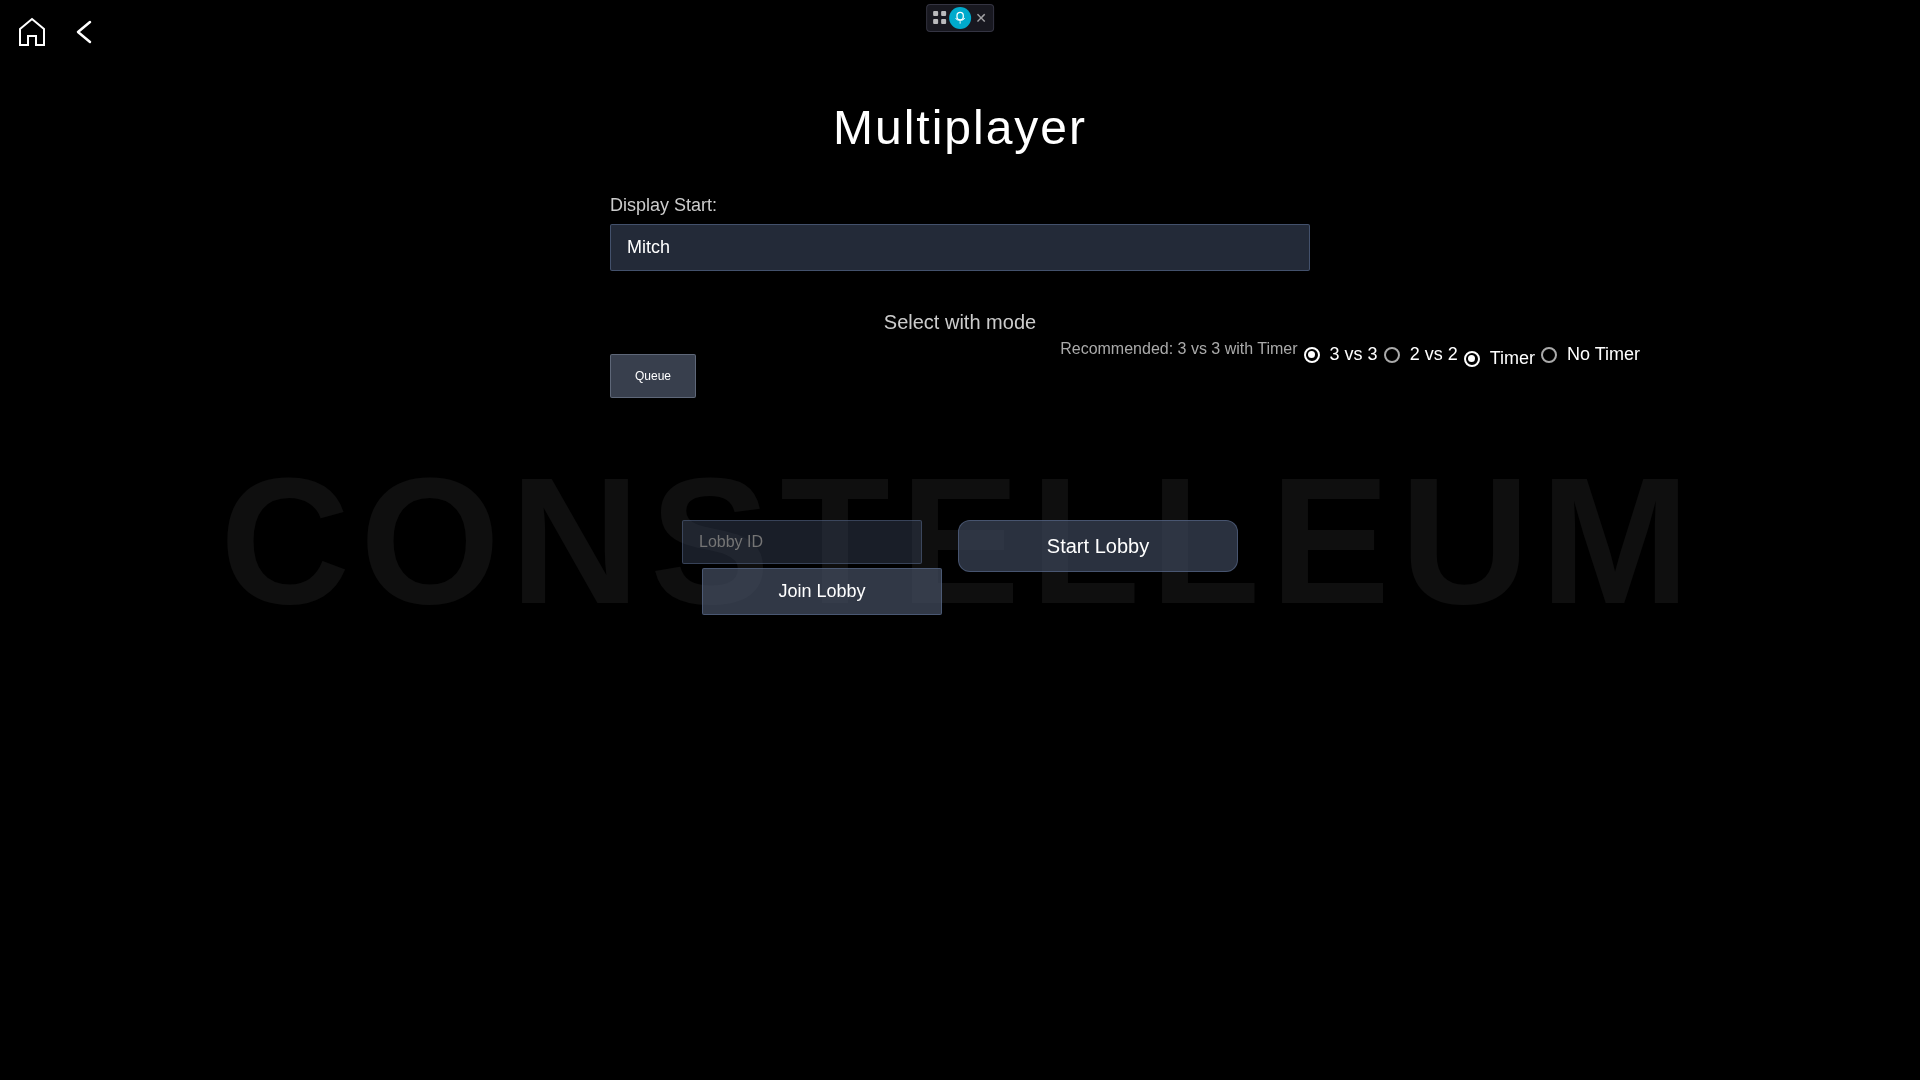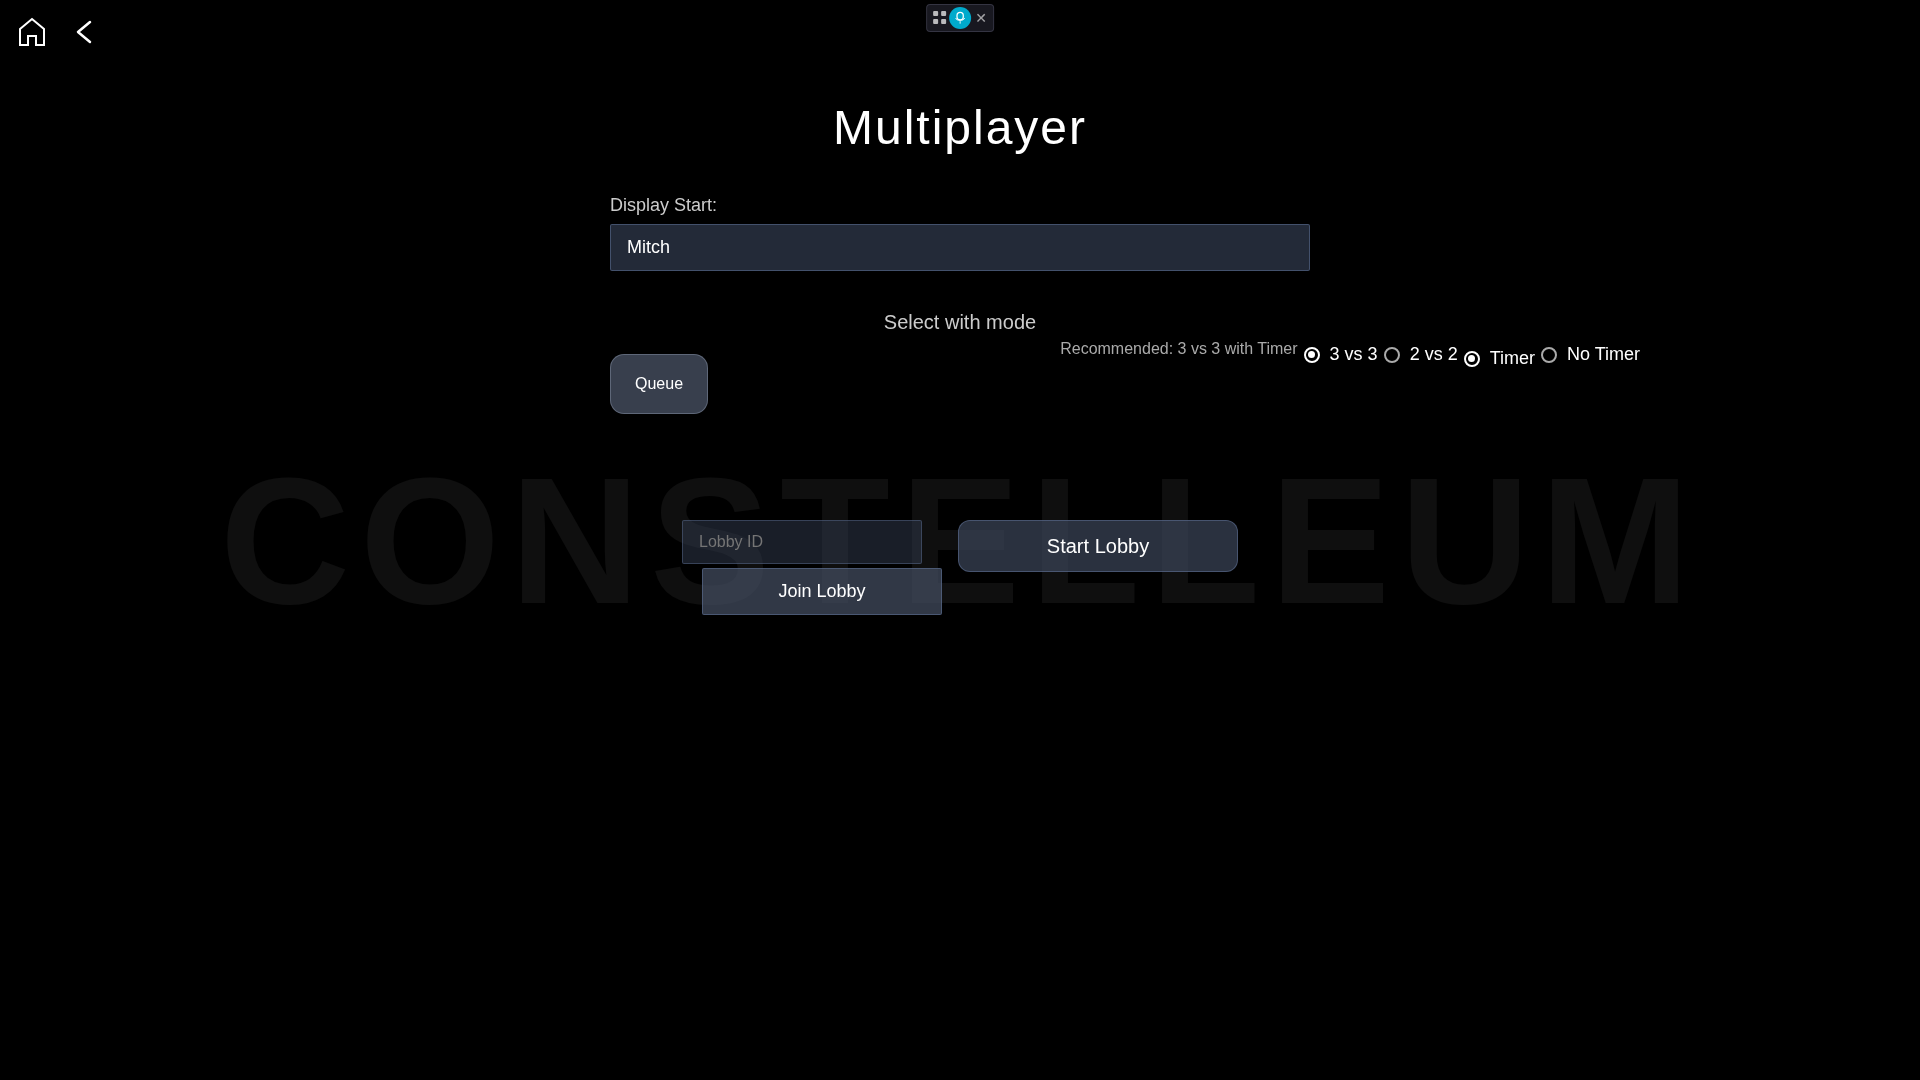--- a/index.html
+++ b/index.html
@@ -143,26 +143,26 @@
       margin-bottom: 40px;
     }
 
     .select-game-mode-label {
       font-size: 20px;
       color: #cccccc;
       margin-bottom: 20px;
     }
 
     .queue-button {
-      padding: 20px 24px;
+      padding: 14px 24px;
       background: rgba(80, 90, 110, 0.7);
       border: 1px solid rgba(120, 130, 150, 0.6);
-      border-radius: 14px;
-      color: #ffffff;
-      font-size: 16px;
+      border-radius: 2px;
+      color: #ffffff;
+      font-size: 12px;
       cursor: pointer;
       align-self: flex-start;
     }
 
     
     .game-mode-options {
       position: absolute;
       top: 340px;
       right: 280px;
       display: flex;

